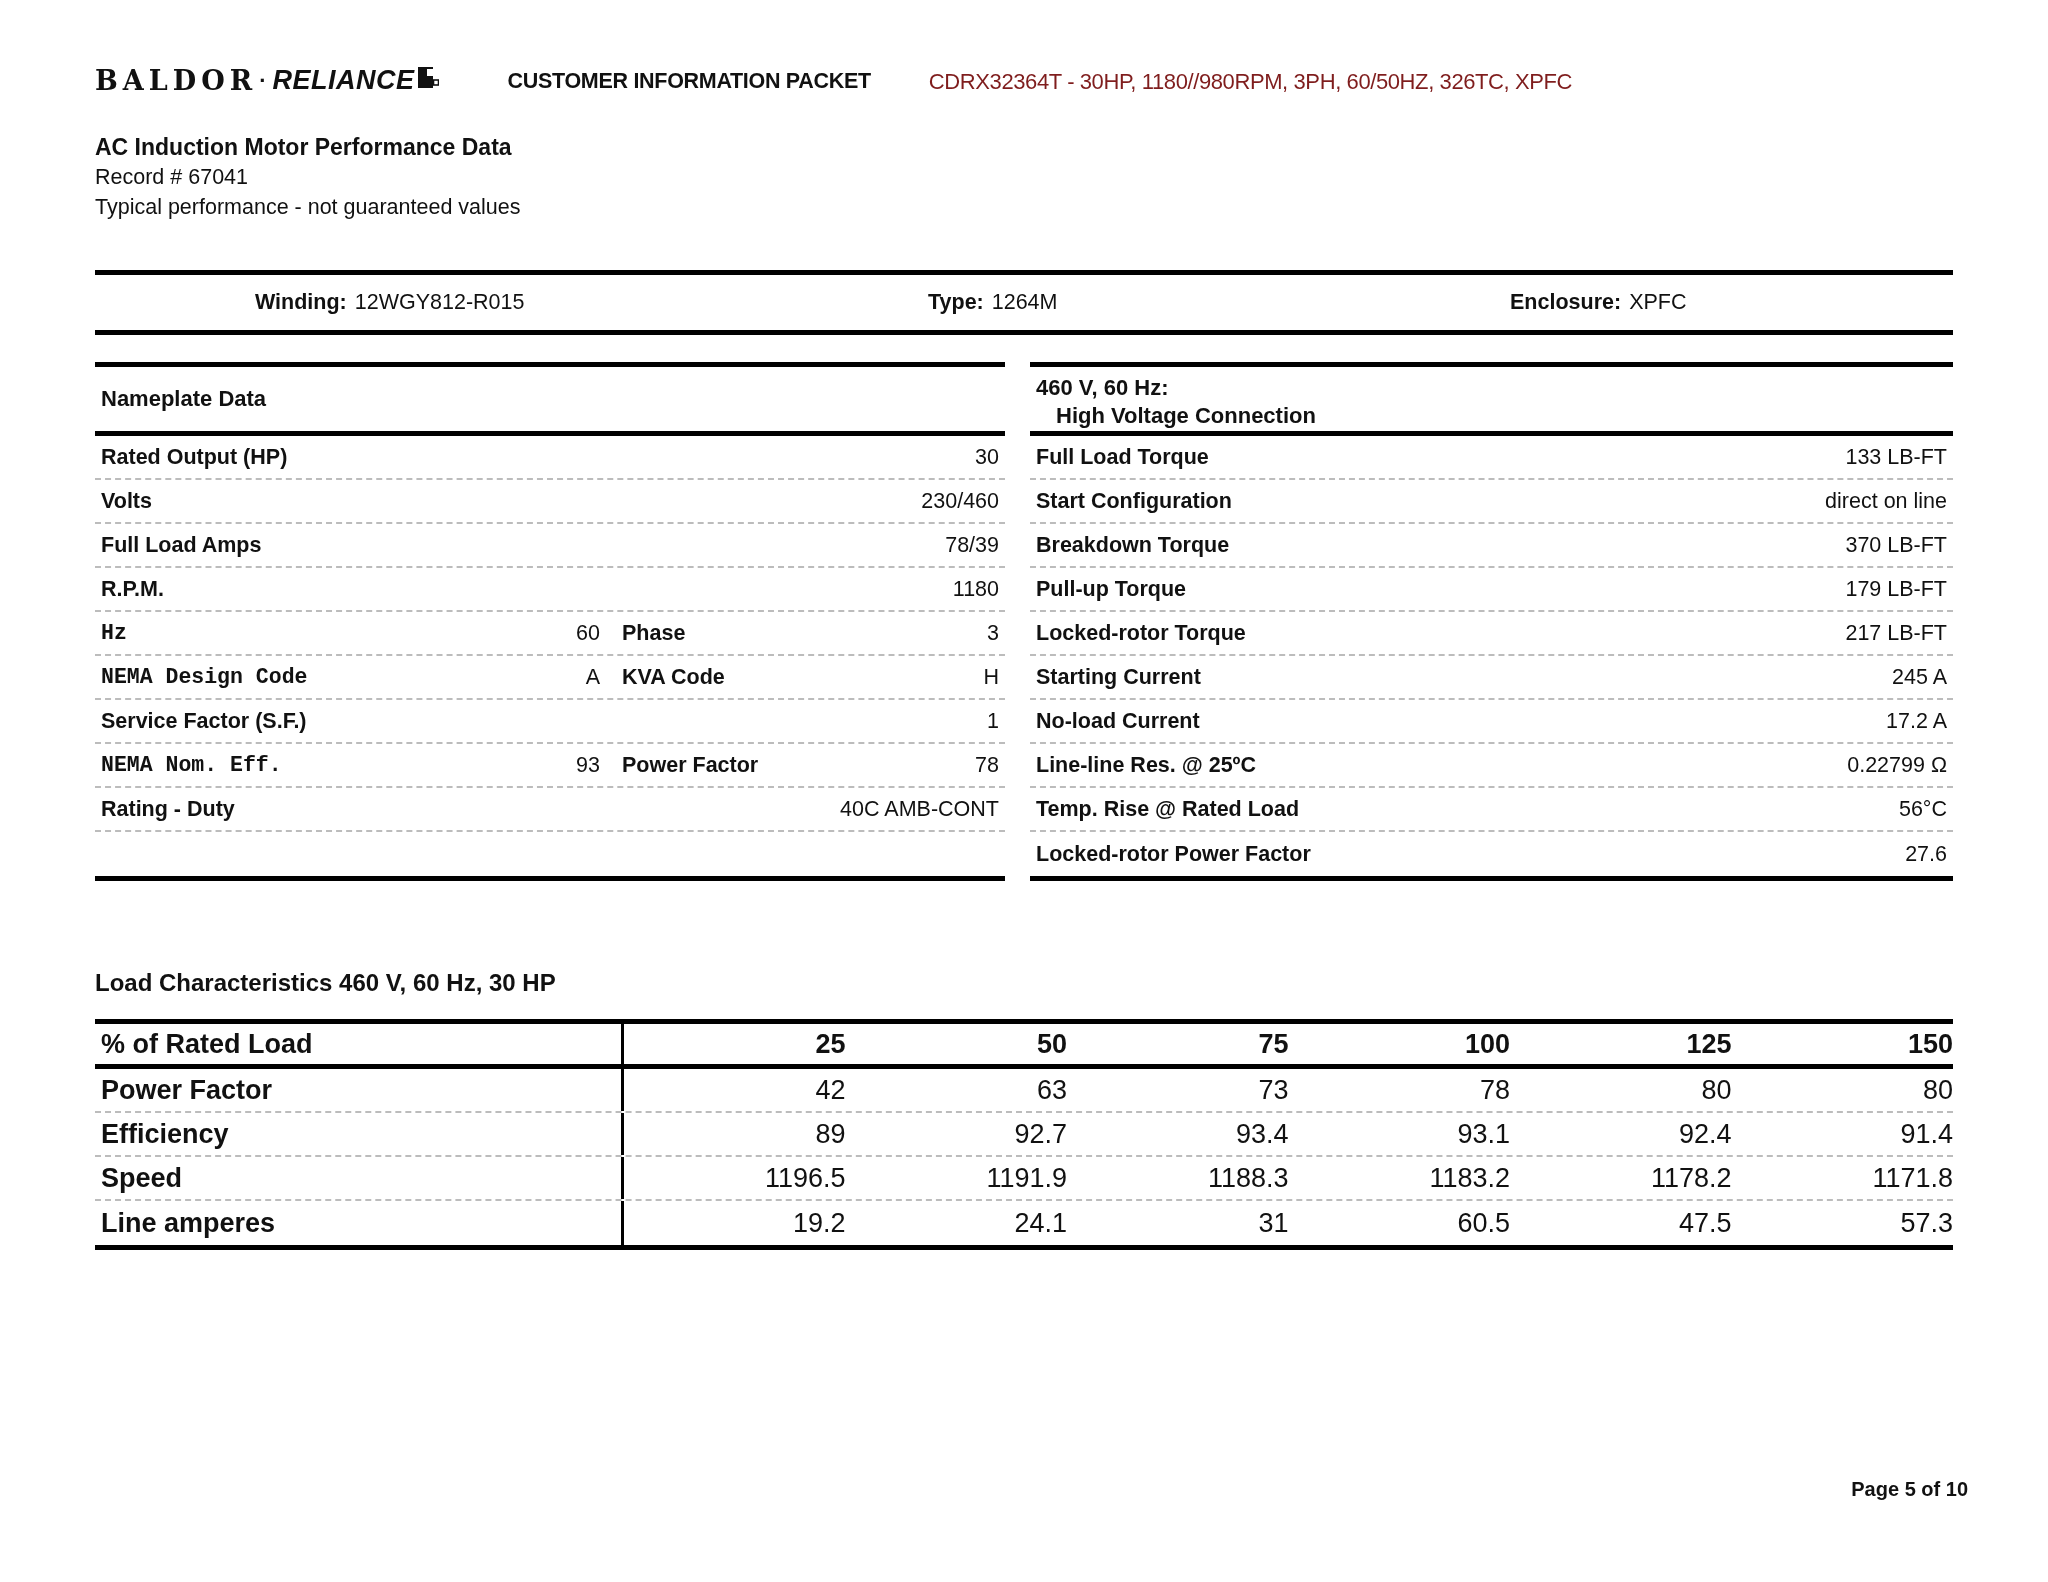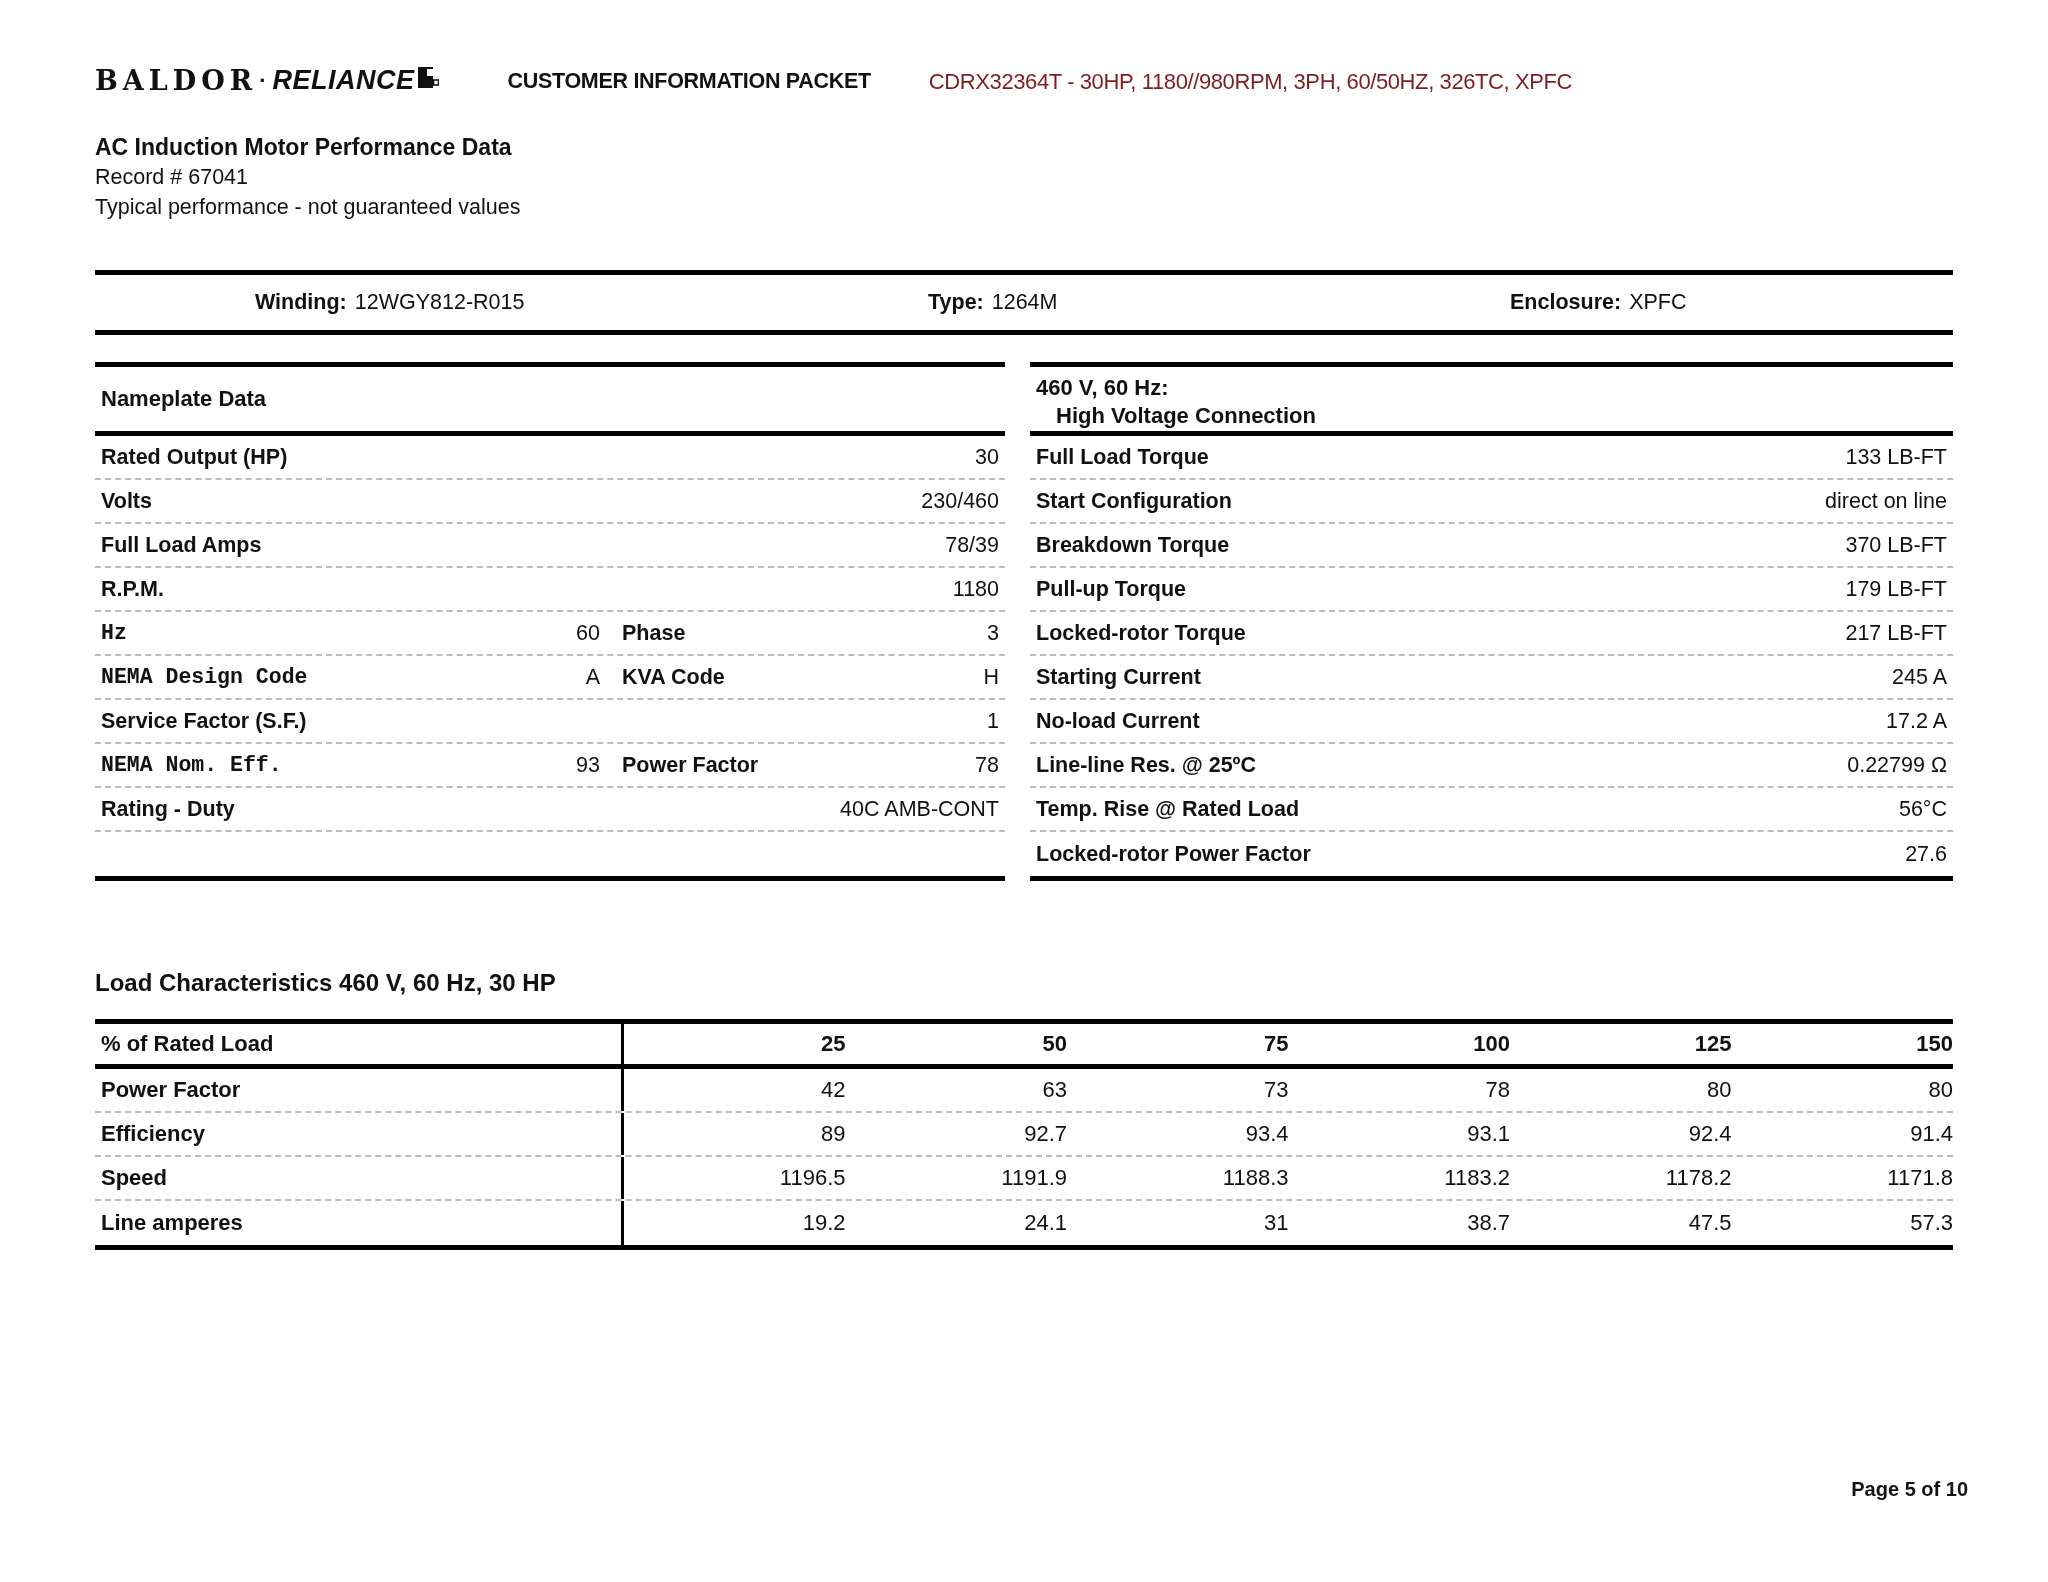--- a/index.html
+++ b/index.html
@@ -74,21 +74,21 @@
   .trow .l2{margin-left:22px;font-weight:bold;}
   .trow .v2{flex:1;text-align:right;}
   .tbl-spacer{height:39px;}
   
   .load-heading{margin-top:88px;font-weight:bold;font-size:24px;}
   .load-table{
     margin-top:22px;border-top:5px solid #000;border-bottom:5px solid #000;
   }
   .lrow{
     display:flex;box-sizing:border-box;height:44px;align-items:center;
-    font-size:22px;
+    font-size:27px;
   }
   .lrow-head{height:45px;border-bottom:5px solid #000;font-weight:bold;}
   .lrow-data{border-bottom:2px dashed #bcbcbc;}
   .lrow-data:last-child{border-bottom:none;}
   .lrow .llabel{
     flex:0 0 529px;box-sizing:border-box;padding-left:6px;
     border-right:3px solid #000;font-weight:bold;align-self:stretch;
     display:flex;align-items:center;
   }
   .lrow .lval{flex:1;text-align:right;}
@@ -277,21 +277,21 @@
       <span class="lval">1188.3</span>
       <span class="lval">1183.2</span>
       <span class="lval">1178.2</span>
       <span class="lval">1171.8</span>
     </div>
     <div class="lrow lrow-data">
       <span class="llabel">Line amperes</span>
       <span class="lval">19.2</span>
       <span class="lval">24.1</span>
       <span class="lval">31</span>
-      <span class="lval">38.7</span>
+      <span class="lval">60.5</span>
       <span class="lval">47.5</span>
       <span class="lval">57.3</span>
     </div>
   </div>
 
   <div class="page-footer">Page 5 of 10</div>
 
 </div>
 
 </body></html>

